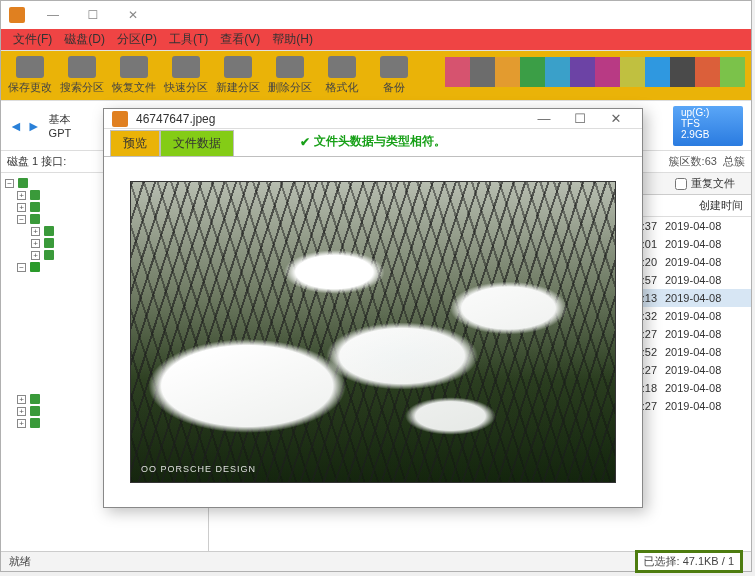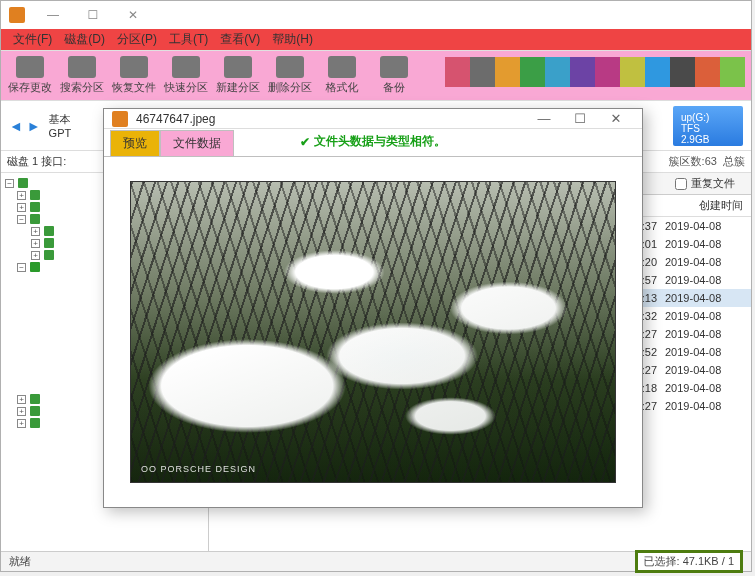--- a/index.html
+++ b/index.html
@@ -9,30 +9,30 @@
 .main-window { position: absolute; top: 0; left: 0; width: 752px; height: 572px; background: #fff; border: 1px solid #b0b0b0; }
 .titlebar { height: 28px; display: flex; align-items: center; padding: 0 8px; background: #fff; }
 .titlebar .app-icon { width: 16px; height: 16px; background: #e08020; border-radius: 2px; margin-right: 8px; display:inline-block; }
 .titlebar .title { flex: 1; color: #555; font-size: 12px; }
 .win-btns { display: flex; }
 .win-btn { width: 40px; height: 24px; display: flex; align-items: center; justify-content: center; color: #888; font-size: 12px; }
 
 .menubar { height: 22px; display: flex; align-items: flex-end; padding: 0 6px; gap: 0; color: #333; background: #ef4444; border-bottom: 1px solid #e0e0e0; }
 .menubar span { padding: 2px 6px; }
 
-.toolbar { height: 50px; display: flex; align-items: center; padding: 4px 6px; gap: 6px; background: #f9a8d4; border-bottom: 1px solid #ddd; position: relative; }
+.toolbar { height: 50px; display: flex; align-items: center; padding: 4px 6px; gap: 6px; background: #eab308; border-bottom: 1px solid #ddd; position: relative; }
 .tool { display: flex; flex-direction: column; align-items: center; width: 46px; color: #444; font-size: 11px; }
 .tool .ico { width: 28px; height: 22px; background: #777; border-radius: 3px; margin-bottom: 2px; }
 .colorstrip { position:absolute; top:6px; right:6px; height:30px; width:300px; display:flex; }
 .colorstrip div{ flex:1; }
 
 .diskbar { height: 50px; display: flex; align-items: center; gap: 8px; padding: 4px 8px; background: #fff; border-bottom: 1px solid #ddd; }
 .disk-nav { display: flex; gap: 4px; color: #2a80d8; font-size: 14px; }
 .disk-label { display:flex; flex-direction:column; justify-content:center; font-size:11px; color:#333; }
-.partbox { background: linear-gradient(#5aa6f7,#2a7be0); color:#fff; font-size:10px; padding:6px 8px; border-radius:2px; height:40px; display:flex; flex-direction:column; justify-content:space-between; width:70px; }
+.partbox { background: linear-gradient(#5aa6f7,#2a7be0); color:#fff; font-size:10px; padding:6px 8px; border-radius:2px; height:40px; display:flex; flex-direction:column; justify-content:flex-end; width:70px; }
 
 .inforow { height: 22px; border-bottom:1px solid #ddd; display:flex; align-items:center; font-size:11px; color:#333; }
 .inforow .left{ padding:0 6px; }
 .inforow .right{ margin-left:auto; padding:0 6px; color:#555; }
 
 .body-area { position:relative; height: calc(100% - 28px - 22px - 50px - 50px - 22px - 20px); display:flex; }
 .tree-pane { width: 208px; border-right:1px solid #ccc; padding:4px 2px; overflow:hidden; font-size:11px; color:#333; }
 .tree-item { padding:1px 0 1px 14px; display:flex; align-items:center; gap:4px; }
 .exp { width:9px;height:9px;border:1px solid #888;display:inline-flex;align-items:center;justify-content:center;font-size:8px;color:#555; margin-left:-12px; }
 .fico { width:10px;height:10px;background:#3a9a3a;border-radius:1px;display:inline-block; }
@@ -52,21 +52,21 @@
 .statusbar { position:absolute; bottom:0; left:0; right:0; height:20px; border-top:1px solid #ccc; background:#f3f3f3; display:flex; align-items:center; font-size:11px; color:#444; padding:0 8px; }
 .statusbar .rbox{ margin-left:auto; border:3px solid #4d7c0f; padding:1px 6px; background:#fff; }
 
 
 .preview-window { position:absolute; top:108px; left:103px; width:540px; height:400px; background:#fff; border:1px solid #888; box-shadow:4px 4px 14px rgba(0,0,0,0.25); display:flex; flex-direction:column; }
 .preview-titlebar { height:20px; display:flex; align-items:center; padding:0 8px; border-bottom:1px solid #ddd; }
 .preview-titlebar .app-icon { width:16px;height:16px;background:#e08020;border-radius:2px;margin-right:8px; }
 .preview-titlebar .title{ flex:1; font-size:12px; color:#333; }
 .pv-winbtn { width:36px; text-align:center; color:#666; font-size:13px; }
 .preview-tabs { height:28px; display:flex; align-items:flex-end; padding:0 6px; gap:0; font-size:12px; border-bottom:1px solid #bfbfbf; position:relative; }
-.pv-tab { padding:4px 12px; border:1px solid #bfbfbf; border-bottom:none; background:#f9a8d4; color:#333; }
+.pv-tab { padding:4px 12px; border:1px solid #bfbfbf; border-bottom:none; background:#84cc16; color:#333; }
 .pv-tab.active { background:#eab308; }
 .pv-note { position:absolute; left:50%; transform:translateX(-50%); bottom:6px; color:#18a018; font-weight:bold; font-size:12px; display:flex; align-items:center; gap:4px;}
 .pv-note::before{content:"✔"; color:#18a018;}
 .preview-body { flex:1; padding:24px 26px; display:flex; align-items:center; background:#fff; }
 .photo { width:100%; height:100%; position:relative; border:1px solid #333; background:
   linear-gradient(160deg, rgba(255,255,255,0) 40%, rgba(0,30,0,0.15) 100%),
   radial-gradient(ellipse 34% 26% at 24% 68%, #fff 0%, #fff 52%, rgba(255,255,255,0) 60%),
   radial-gradient(ellipse 28% 20% at 56% 58%, #fcfeff 0%, #fff 46%, rgba(255,255,255,0) 56%),
   radial-gradient(ellipse 22% 16% at 78% 42%, #fff 0%, #fff 44%, rgba(255,255,255,0) 55%),
   radial-gradient(ellipse 20% 14% at 42% 30%, #fff 0%, #fff 40%, rgba(255,255,255,0) 52%),

